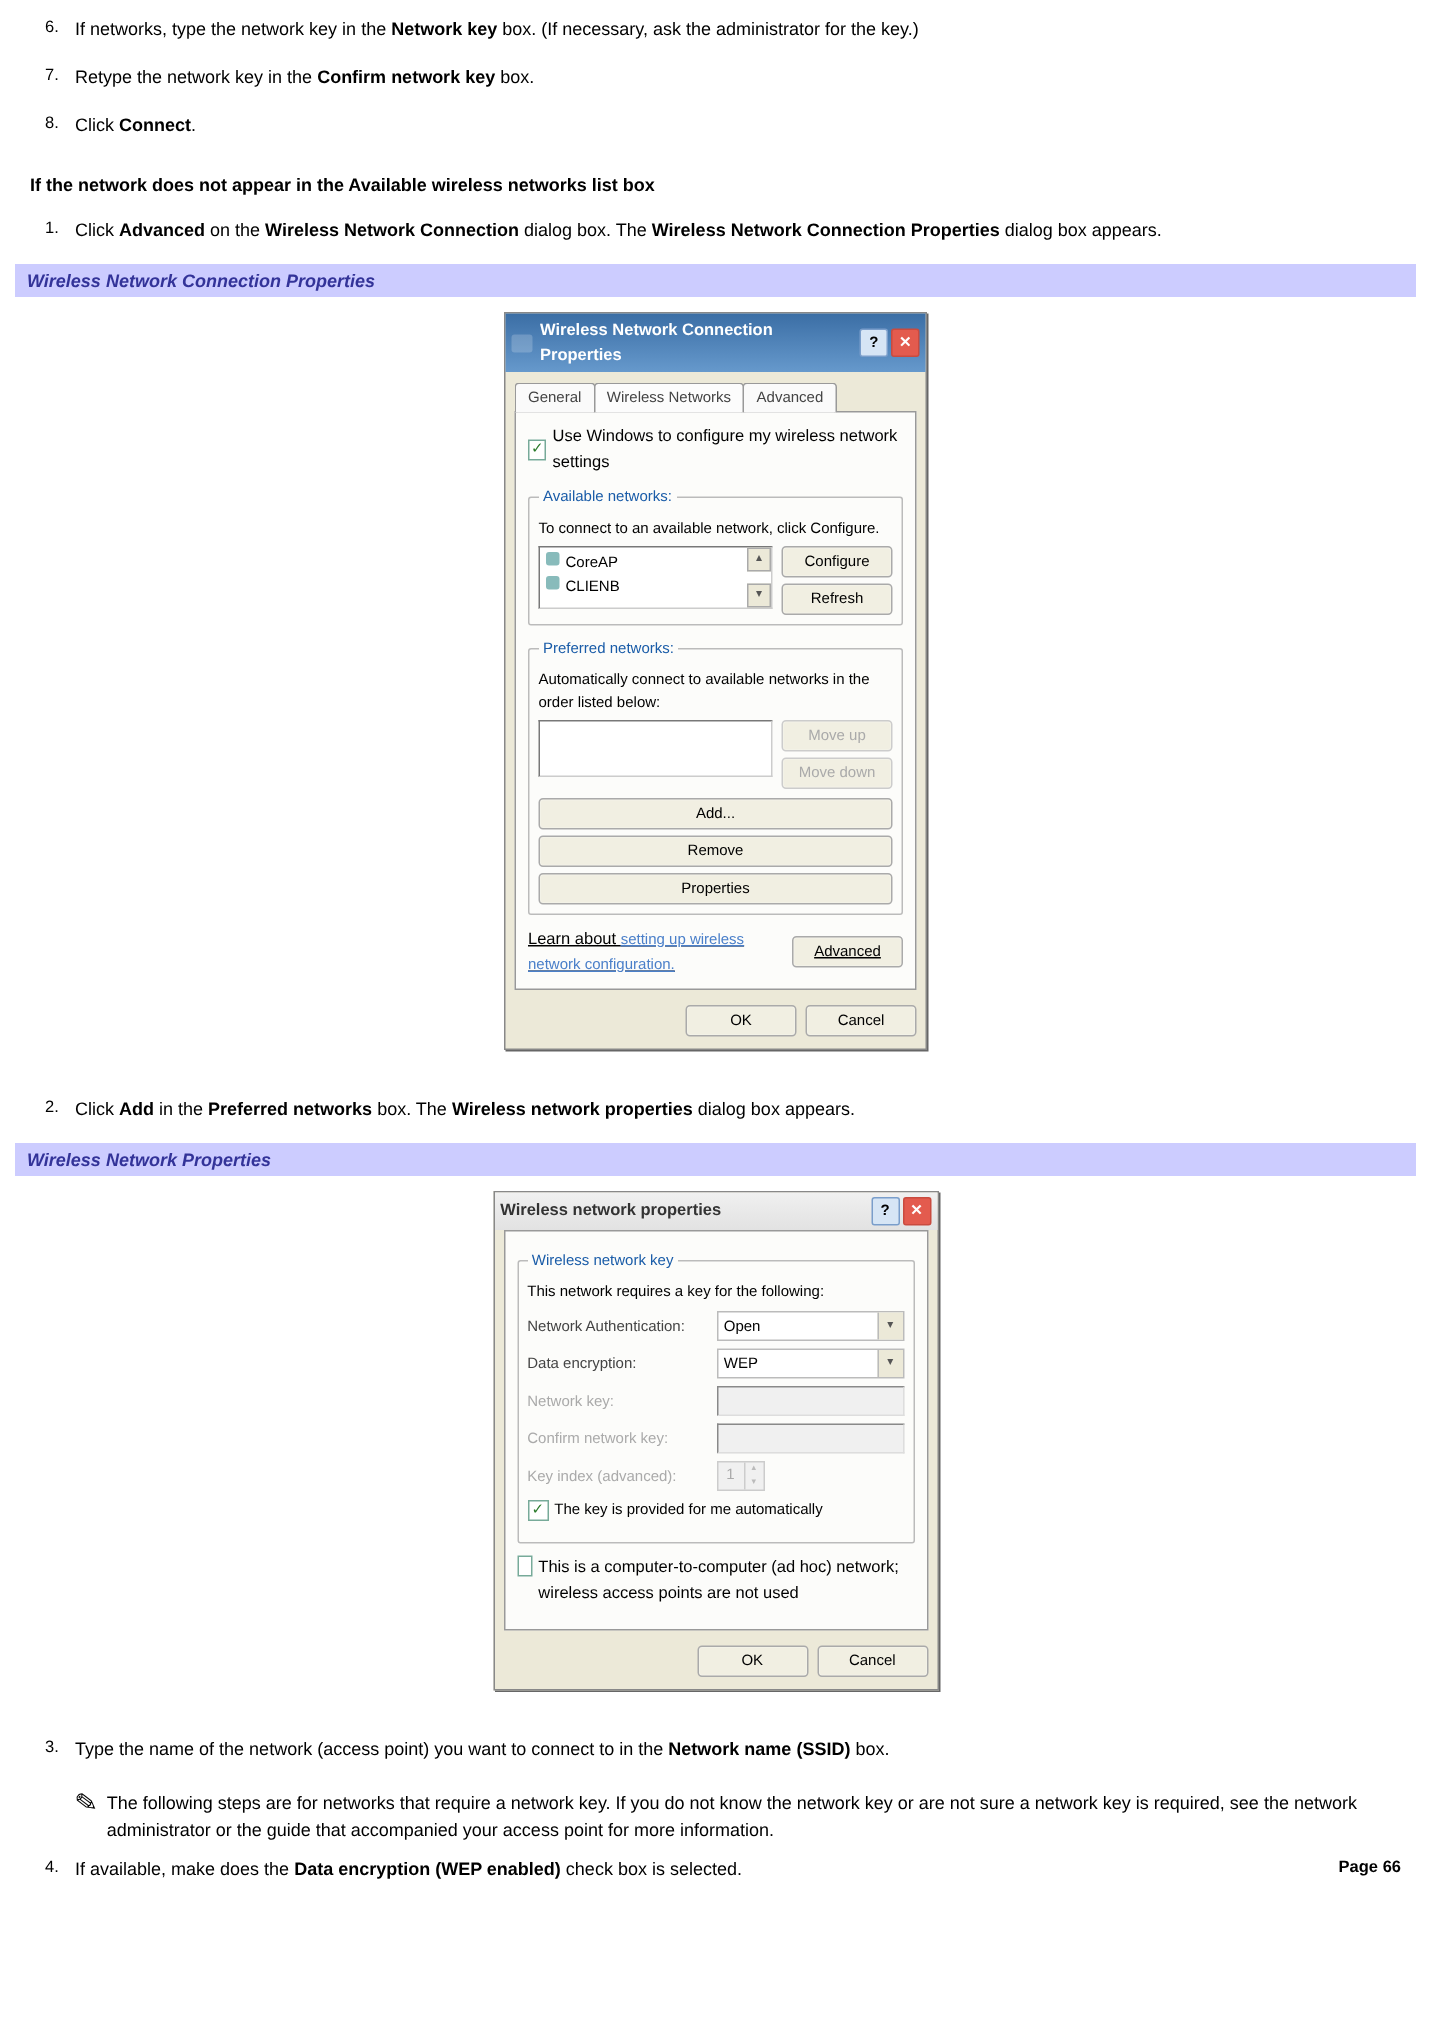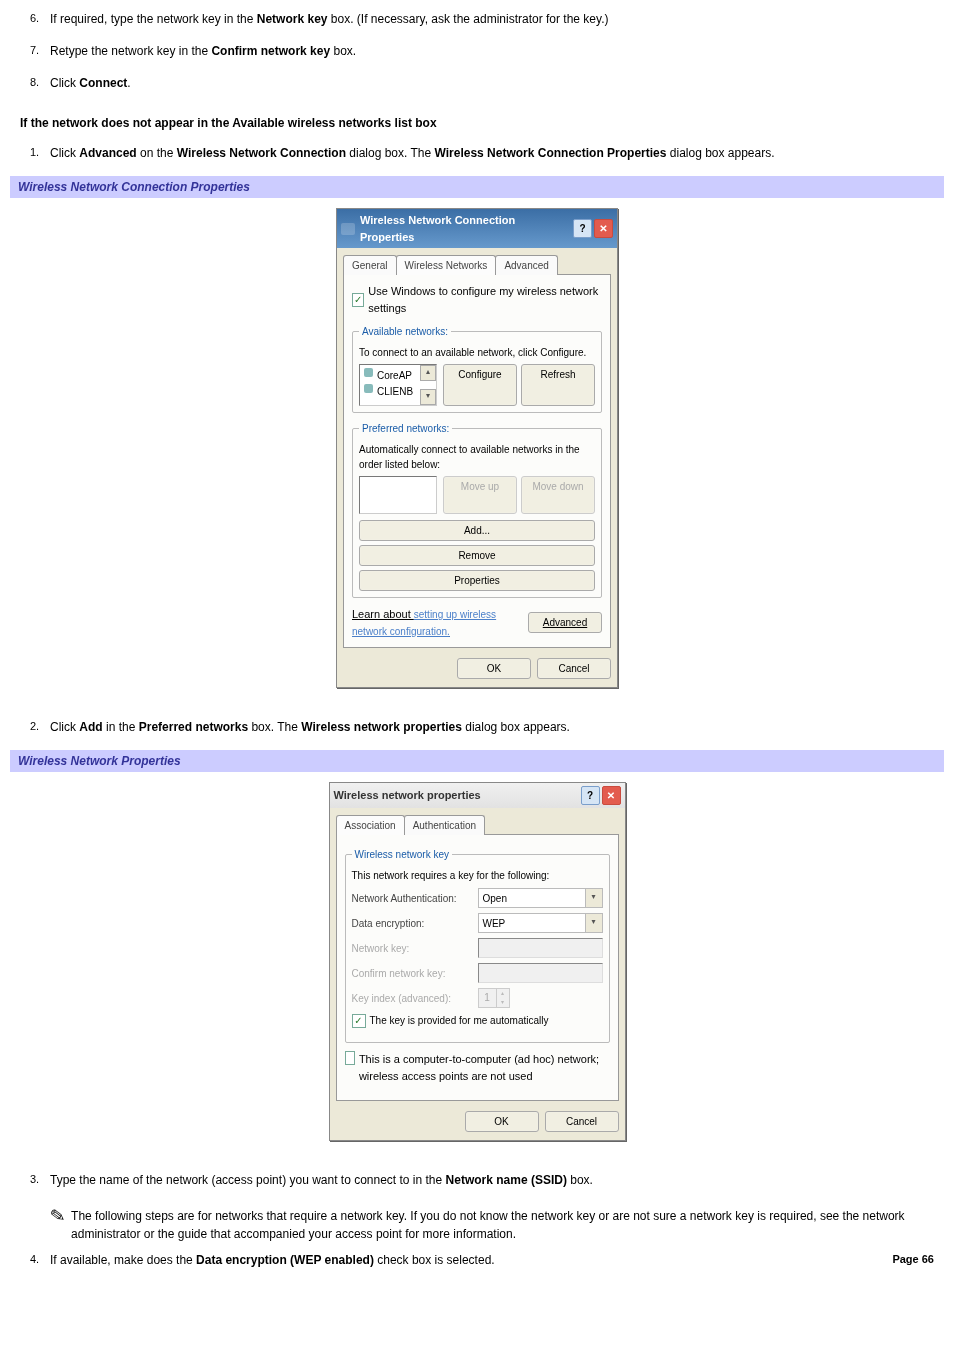--- a/index.html
+++ b/index.html
@@ -143,21 +143,21 @@
     border: 1px solid #aaa;
     text-align: center;
     line-height: 12px;
     font-size: 8px;
     color: #555;
   }
   .networks-list .su { top: 0; }
   .networks-list .sd { bottom: 0; }
   .net-item { display:flex; align-items:flex-start; gap:4px; margin:1px 0; }
   .net-item .nic { width:9px; height:9px; background:#8bb; border-radius:2px; }
-  .btncol { display: flex; flex-direction: row; gap: 4px; }
+  .btncol { display: flex; flex-direction: column; gap: 4px; }
   .winbtn {
     background: #f1efe2;
     border: 1px solid #aaa;
     border-radius: 3px;
     padding: 2px 6px;
     font-size: 10px;
     min-width: 60px;
     text-align: center;
     box-shadow: inset 0 0 1px #fff;
   }
@@ -230,21 +230,21 @@
   }
   .page-num { float:right; font-weight:bold; font-size:11px;}
 </style>
 </head>
 <body>
 
 <div class="content">
   <ol class="numbered">
     <li>
       <span class="num">6.</span>
-      <span>If required, type the network key in the </span><b>Network key</b><span> box. (If necessary, ask the administrator for the key.)</span>
+      <span>If networks, type the network key in the </span><b>Network key</b><span> box. (If necessary, ask the administrator for the key.)</span>
     </li>
     <li>
       <span class="num">7.</span>
       <span>Retype the network key in the </span><b>Confirm network key</b><span> box.</span>
     </li>
     <li>
       <span class="num">8.</span>
       <span>Click </span><b>Connect</b><span>.</span>
     </li>
   </ol>
@@ -344,24 +344,20 @@
 
 <div class="caption-bar">Wireless Network Properties</div>
 
 <div class="screenshot-wrap">
   <div class="dlg dlg2">
     <div class="titlebar" style="background:linear-gradient(#f0f0f0,#e2e2e2); color:#333;">
       <span class="title">Wireless network properties</span>
       <span class="hbtn">?</span>
       <span class="xbtn">✕</span>
     </div>
-    <div class="tabs">
-      <div class="tab active">Association</div>
-      <div class="tab">Authentication</div>
-    </div>
     <div class="panel">
       <fieldset>
         <legend>Wireless network key</legend>
         <div>This network requires a key for the following:</div>
         <div class="formrow">
           <span class="lbl">Network Authentication:</span>
           <div class="combo">
             <span class="cval">Open</span>
             <span class="carrow">▾</span>
           </div>

